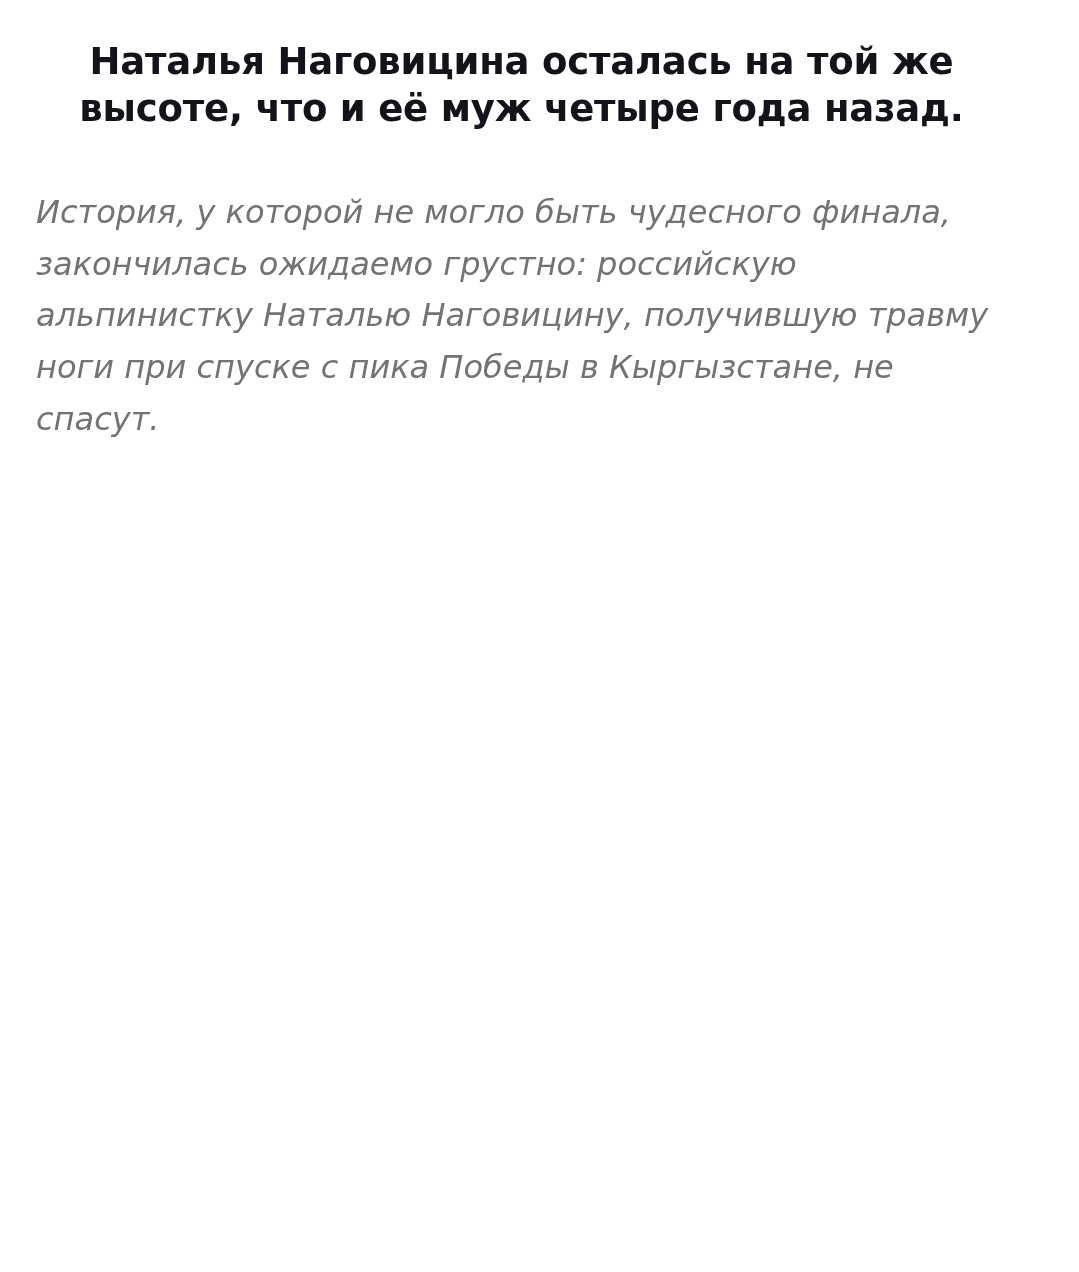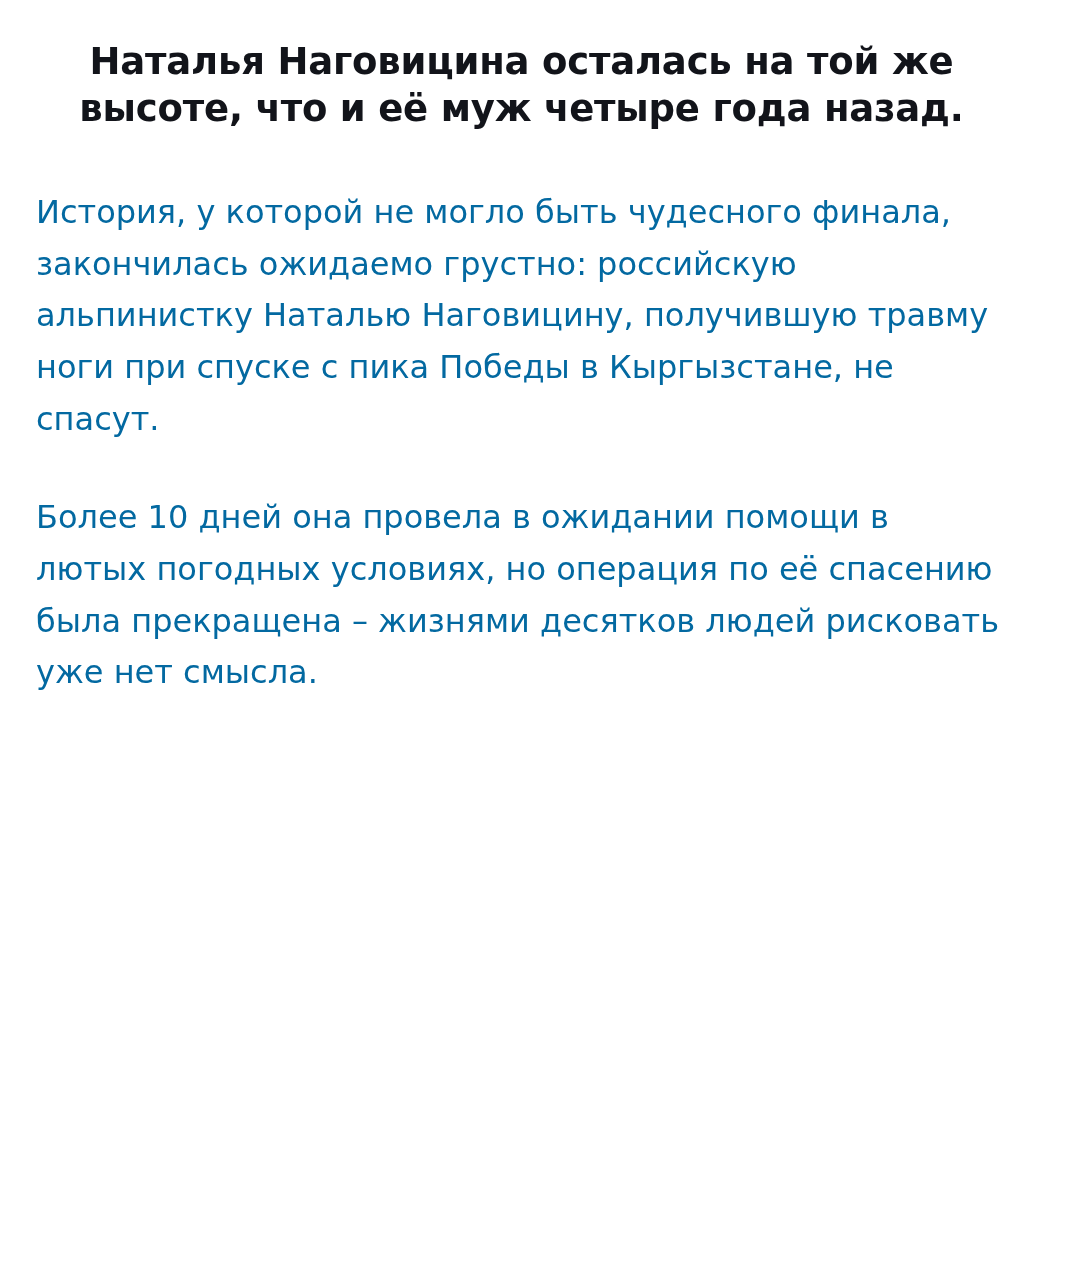--- a/index.html
+++ b/index.html
@@ -24,27 +24,27 @@
     font-weight: bold;
     color: #12141a;
     margin: 0 0 54px 0;
     letter-spacing: -0.2px;
     text-align: center;
   }
   .article-paragraph {
     font-size: 32px;
     line-height: 1.62;
     font-weight: normal;
-    color: #0369a1;
+    color: #737373;
     margin: 16px 0 46px 0;
+    font-style: italic;
   }
   .article-paragraph:last-child {
     margin-bottom: 0;
   }
 </style>
 </head>
 <body>
 
 <div class="article">
   <h1 class="article-heading">Наталья Наговицина осталась на той же высоте, что и её муж четыре года назад.</h1>
   <p class="article-paragraph">История, у которой не могло быть чудесного финала, закончилась ожидаемо грустно: российскую альпинистку Наталью Наговицину, получившую травму ноги при спуске с пика Победы в Кыргызстане, не спасут.</p>
-  <p class="article-paragraph">Более 10 дней она провела в ожидании помощи в лютых погодных условиях, но операция по её спасению была прекращена – жизнями десятков людей рисковать уже нет смысла.</p>
 </div>
 
 </body></html>

